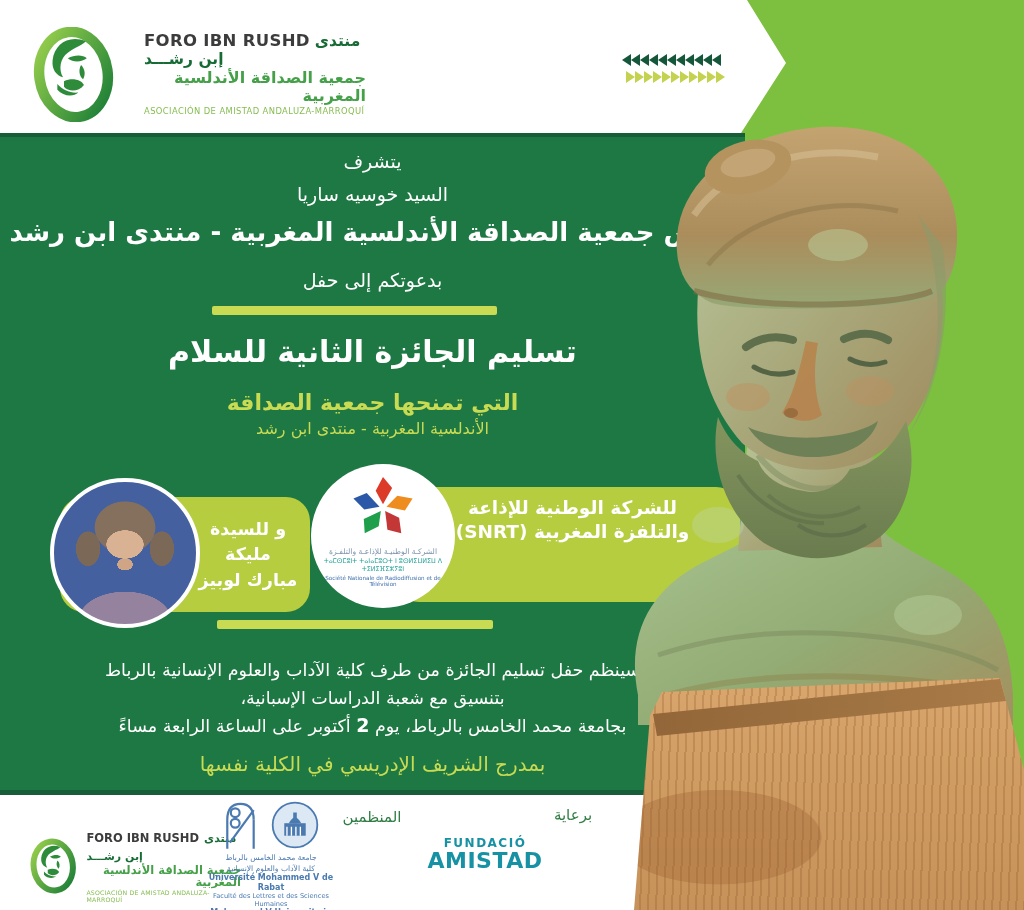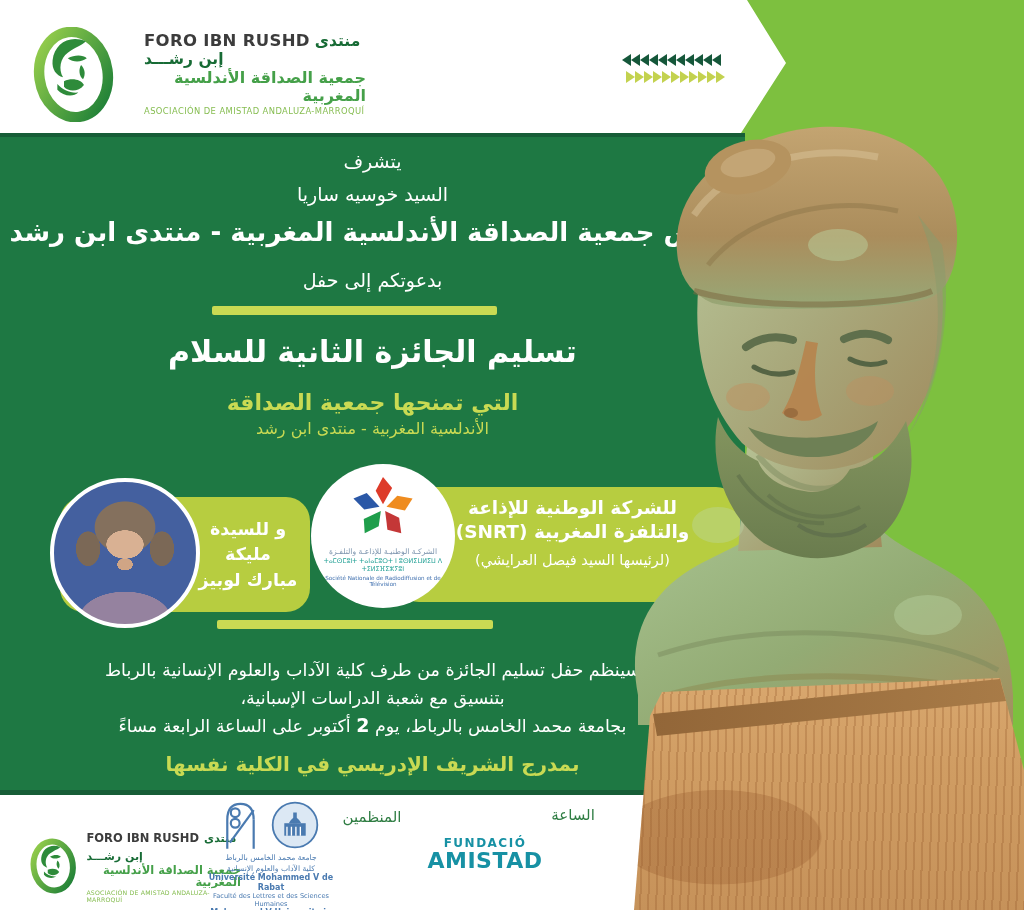--- a/index.html
+++ b/index.html
@@ -58,21 +58,21 @@
   .snrt-ar{margin-top:3px;font-size:7.6px;color:#7b93ad;}
   .snrt-tif{font-size:6.4px;color:#27a398;margin-top:1px;}
   .snrt-fr{font-size:5.6px;color:#3f6fae;margin-top:2px;}
   .pillr-txt{left:440px;top:496px;width:265px;text-align:center;color:#fff;z-index:3;}
   .pillr-l1,.pillr-l2{font-size:18.5px;font-weight:bold;line-height:1.3;}
   .pillr-l3{font-size:14.5px;margin-top:8px;}
   .t-d1{top:660px;font-size:17.5px;}
   .t-d2{top:688px;font-size:17.5px;}
   .t-d3{top:714px;font-size:17.5px;}
   .num-b{font-weight:bold;font-size:19px;}
-  .t-venue{top:752px;font-size:20px;font-weight:bold;}
+  .t-venue{top:752px;font-size:20px;font-weight:normal;}
   
   .bust{left:598px;top:95px;width:426px;height:630px;z-index:4;}
   .wood{left:600px;top:650px;width:424px;height:260px;z-index:5;
     background:
       radial-gradient(ellipse 40% 30% at 28% 72%, rgba(150,90,45,.30) 0 60%, rgba(0,0,0,0) 61%),
       repeating-linear-gradient(92deg, rgba(146,86,40,.28) 0 2px, rgba(0,0,0,0) 2px 8px),
       linear-gradient(180deg,#dcab72 0%,#d09d63 45%,#c6925a 100%);
     clip-path:polygon(50px 66px,62px 42px,400px 28px,424px 120px,424px 260px,34px 260px);}
   .wood-top{left:600px;top:650px;width:424px;height:120px;z-index:5;
     background:linear-gradient(90deg,#8f6336,#a97c48);
@@ -184,21 +184,20 @@
     <path d="M35,31 L45,13 L35,1 L27,16 Z" fill="#2b58a7" transform="rotate(288 35 35)"></path>
   </svg>
   <div class="snrt-ar" dir="rtl">الشركـة الوطنيـة للإذاعـة والتلفـزة</div>
   <div class="snrt-tif">ⵜⴰⵎⵙⵎⵓⵏⵜ ⵜⴰⵏⴰⵎⵓⵔⵜ ⵏ ⵓⵙⵍⵉⵡⵍⵉⵡ ⴷ ⵜⵉⵍⵉⴼⵉⵣⵢⵓⵏ</div>
   <div class="snrt-fr">Société Nationale de Radiodiffusion et de Télévision</div>
 </div>
 
 <div class="abs pillr-txt" dir="rtl">
   <div class="pillr-l1">للشركة الوطنية للإذاعة</div>
   <div class="pillr-l2">والتلفزة المغربية (SNRT)</div>
-  <div class="pillr-l3">(لرئيسها السيد فيصل العرايشي)</div>
 </div>
 
 <div class="abs bar bar2"></div>
 
 <div class="abs ctr t-d1" dir="rtl">سينظم حفل تسليم الجائزة من طرف كلية الآداب والعلوم الإنسانية بالرباط</div>
 <div class="abs ctr t-d2" dir="rtl">بتنسيق مع شعبة الدراسات الإسبانية،</div>
 <div class="abs ctr t-d3" dir="rtl">
   <span>بجامعة محمد الخامس بالرباط، يوم </span><span class="num-b">2</span><span> أكتوبر على الساعة الرابعة مساءً</span>
 </div>
 <div class="abs ctr accent t-venue" dir="rtl">بمدرج الشريف الإدريسي في الكلية نفسها</div>
@@ -316,17 +315,17 @@
   </div>
   <div class="uni-ar" dir="rtl">جامعة محمد الخامس بالرباط</div>
   <div class="uni-ar" dir="rtl">كلية الآداب والعلوم الإنسانية</div>
   <div class="uni-fr1">Université Mohammed V de Rabat</div>
   <div class="uni-fr2">Faculté des Lettres et des Sciences Humaines</div>
   <div class="uni-en1">Mohammed V University in Rabat</div>
 
 </div>
 
 <div class="abs lbl-green organizers" dir="rtl">المنظمين</div>
-<div class="abs lbl-green patronage" dir="rtl">الساعة</div>
+<div class="abs lbl-green patronage" dir="rtl">برعاية</div>
 <div class="abs balearia">
   <div class="bal1">FUNDACIÓ</div>
   <div class="bal2">AMISTAD</div>
 </div>
 
 </body></html>

